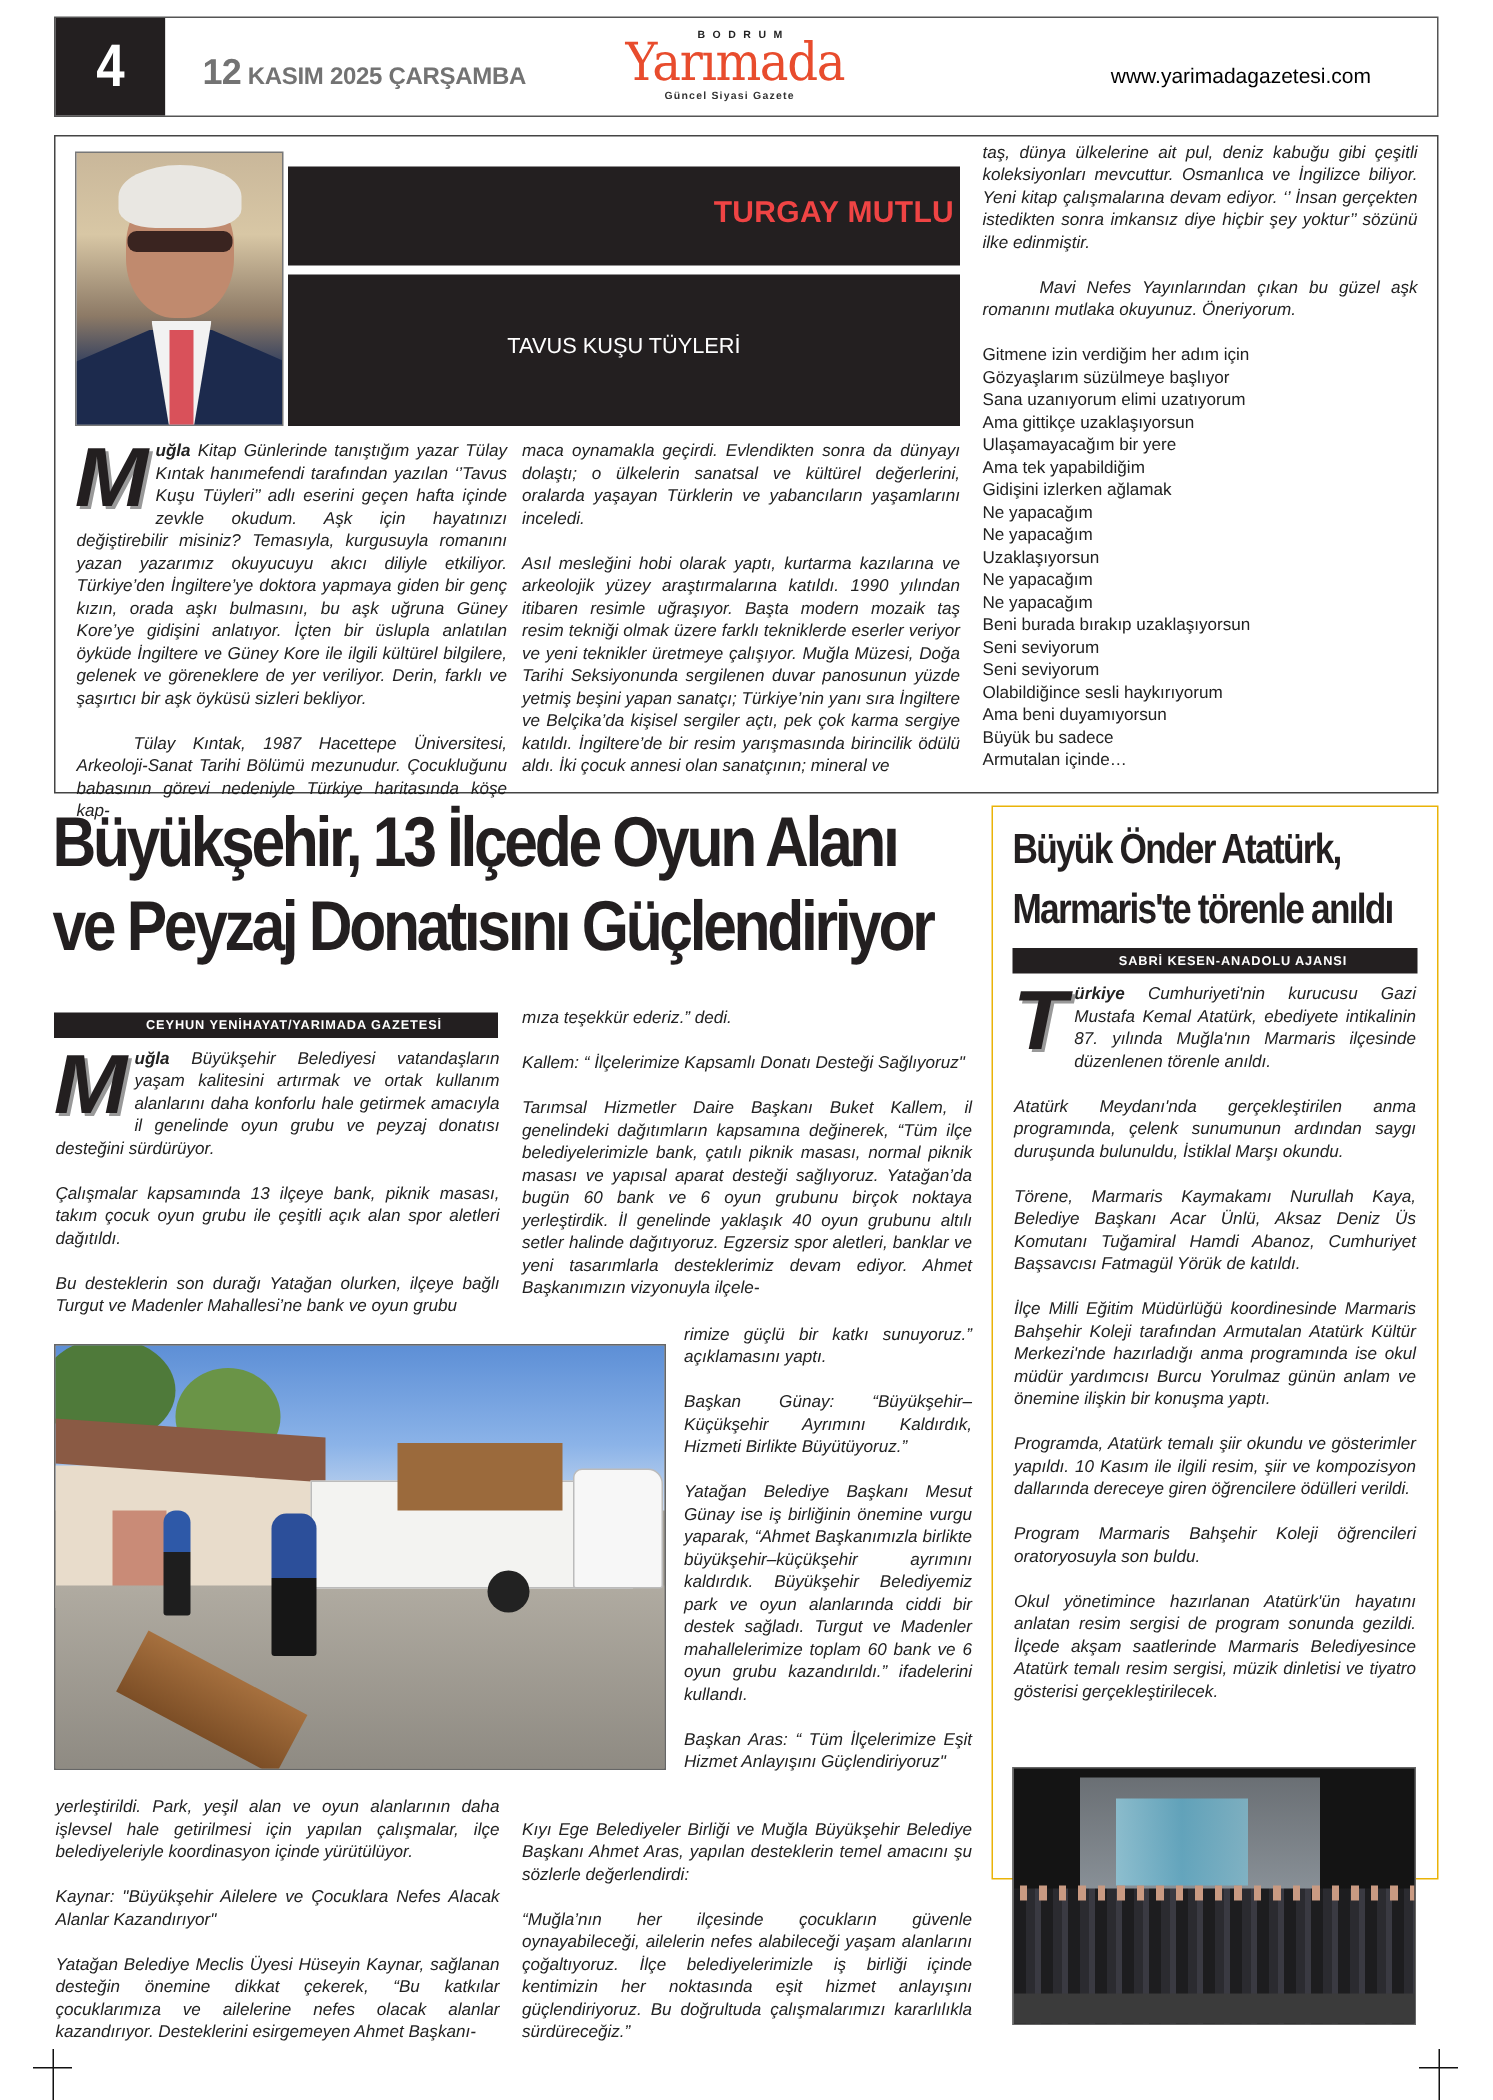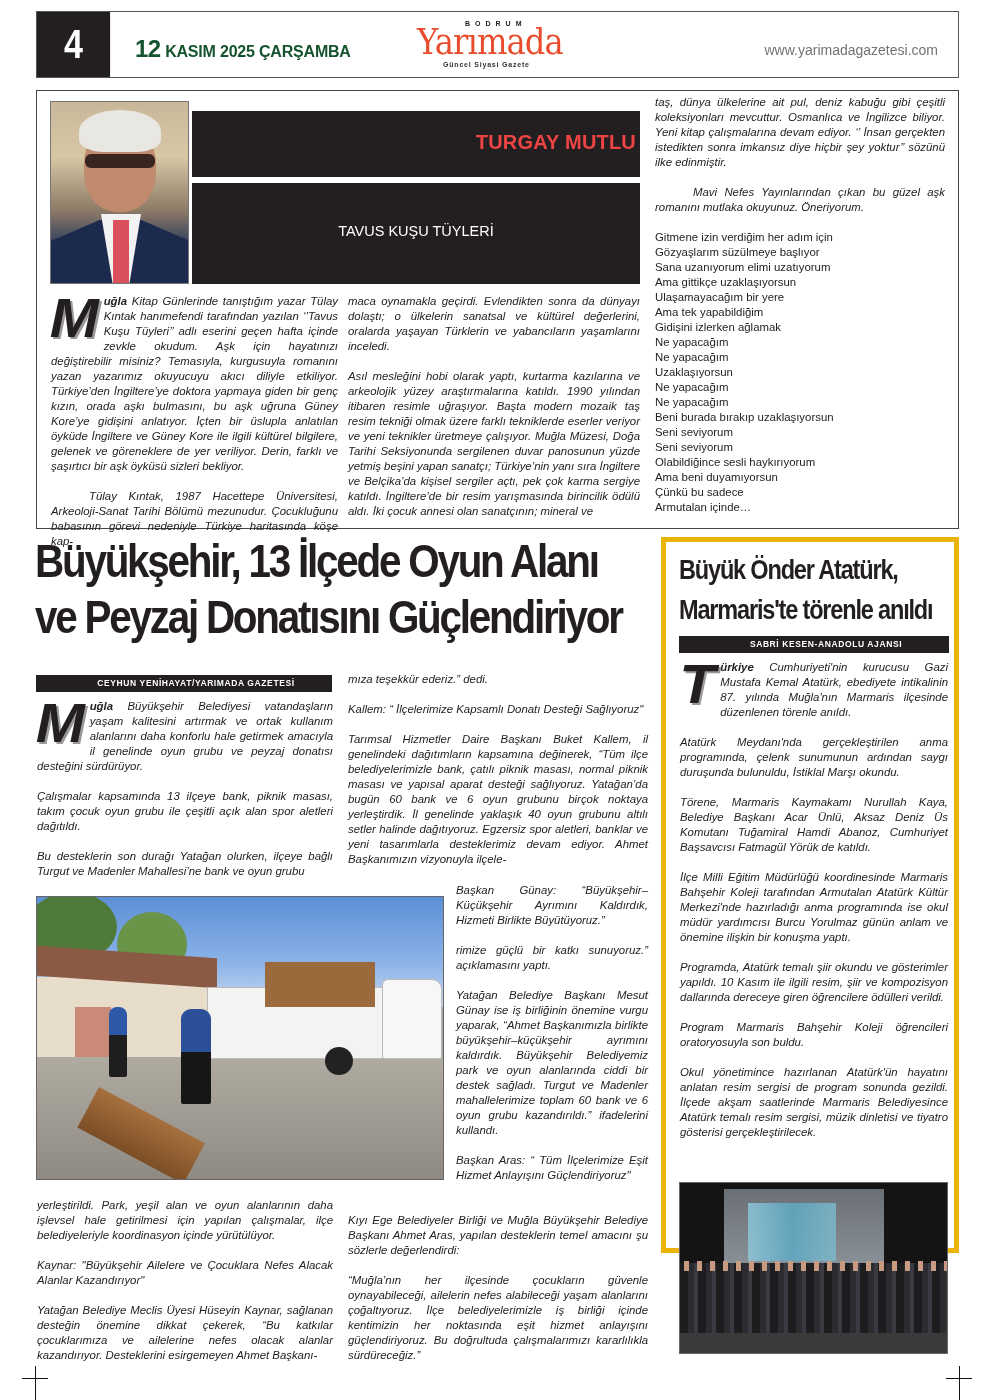--- a/index.html
+++ b/index.html
@@ -2,28 +2,28 @@
 <html><head>
 <meta charset="utf-8">
 <style>
   * { box-sizing: border-box; margin: 0; padding: 0; }
   html, body { width: 995px; height: 1400px; background: #ffffff; overflow: hidden; }
   body { position: relative; font-family: "Liberation Sans", sans-serif; color: #1a1a1a; }
 
   
   .masthead { position: absolute; left: 36px; top: 11px; width: 923px; height: 67px; border: 1px solid #555; background: #fff; }
   .page-num { position: absolute; left: 0; top: 0; width: 73px; height: 65px; background: #231f20; color: #fff; font-weight: bold; font-size: 40px; display: flex; align-items: center; justify-content: center; font-family: "Liberation Sans", sans-serif; transform: scaleX(0.85); transform-origin: left center; width: 86px; }
-  .date { position: absolute; left: 98px; top: 23px; font-weight: bold; color: #14532d; white-space: nowrap; }
+  .date { position: absolute; left: 98px; top: 23px; font-weight: bold; color: #737373; white-space: nowrap; }
   .date .day { font-size: 24px; letter-spacing: -0.5px; }
   .date .rest { font-size: 16px; letter-spacing: -0.2px; }
   .logo { position: absolute; left: 380px; top: 8px; width: 170px; height: 52px; }
   .logo .top { position: absolute; left: 48px; top: 0; font-size: 7px; font-weight: bold; letter-spacing: 5px; color: #222; }
   .logo .main { position: absolute; left: 0; top: 5px; font-family: "DejaVu Serif", serif; font-size: 35px; color: #e84c2d; letter-spacing: -1px; line-height: 1; transform: scaleX(0.92); transform-origin: left top; }
   .logo .sub { position: absolute; left: 26px; top: 41px; font-size: 7px; font-weight: bold; color: #333; letter-spacing: 0.8px; }
-  .site-url { position: absolute; right: 20px; top: 30px; font-size: 14px; color: #737373; }
+  .site-url { position: absolute; right: 44px; top: 30px; font-size: 14px; color: #000000; }
 
   
   .column-box { position: absolute; left: 36px; top: 90px; width: 923px; height: 439px; border: 1px solid #444; }
   .author-photo { position: absolute; left: 13px; top: 10px; width: 139px; height: 183px; background: linear-gradient(180deg,#c9b79a 0%,#d8c7a5 30%,#8d7a66 60%,#2a3a5e 80%,#1f2c4a 100%); border: 1px solid #777; overflow: hidden; }
   .author-photo .head { position: absolute; left: 33px; top: 22px; width: 72px; height: 88px; border-radius: 45%; background: #c08a6e; }
   .author-photo .hair { position: absolute; left: 28px; top: 8px; width: 82px; height: 42px; border-radius: 50% 50% 30% 30%; background: #e9e7e2; }
   .author-photo .glasses { position: absolute; left: 34px; top: 52px; width: 70px; height: 14px; background: #3a2420; border-radius: 6px; }
   .author-photo .suit { position: absolute; left: 0; top: 118px; width: 139px; height: 70px; background: #1c2a4d; clip-path: polygon(0 30%, 35% 0, 65% 0, 100% 30%, 100% 100%, 0 100%); }
   .author-photo .shirt { position: absolute; left: 50px; top: 112px; width: 40px; height: 72px; background: #f2f2f2; clip-path: polygon(0 0, 100% 0, 70% 100%, 30% 100%); }
   .author-photo .tie { position: absolute; left: 62px; top: 118px; width: 16px; height: 66px; background: #d9515a; }
@@ -66,21 +66,21 @@
   .photo-bench .ground { position: absolute; left: 0; top: 160px; width: 100%; height: 124px; background: linear-gradient(180deg,#b0aba1 0%,#8e8a82 100%); }
   .photo-bench .truck { position: absolute; left: 170px; top: 90px; width: 215px; height: 72px; background: #f3f3f1; border: 1px solid #bbb; }
   .photo-bench .cab { position: absolute; left: 345px; top: 82px; width: 60px; height: 80px; background: #f7f7f7; border-radius: 6px 10px 2px 2px; border: 1px solid #bbb; }
   .photo-bench .wheel { position: absolute; left: 288px; top: 150px; width: 28px; height: 28px; border-radius: 50%; background: #222; }
   .photo-bench .cargo { position: absolute; left: 228px; top: 65px; width: 110px; height: 45px; background: #9b6a3c; }
   .photo-bench .bench { position: absolute; left: 62px; top: 190px; width: 120px; height: 46px; background: linear-gradient(180deg,#a6703e,#7c4e26); transform: rotate(28deg); transform-origin: left top; }
   .photo-bench .man1 { position: absolute; left: 72px; top: 110px; width: 18px; height: 70px; background: linear-gradient(180deg,#2e59a8 0%,#2e59a8 40%,#1e1e1e 40%); border-radius: 8px 8px 2px 2px; }
   .photo-bench .man2 { position: absolute; left: 144px; top: 112px; width: 30px; height: 95px; background: linear-gradient(180deg,#2c4f9a 0%,#2c4f9a 45%,#161616 45%); border-radius: 10px 10px 2px 2px; }
 
   
-  .side-box { position: absolute; left: 661px; top: 537px; width: 298px; height: 716px; border: 5px solid #eab308; }
+  .side-box { position: absolute; left: 661px; top: 537px; width: 298px; height: 716px; border: 1px solid #eab308; }
   .side-headline { position: absolute; left: 13px; top: 8px; width: 330px; font-weight: bold; font-size: 28px; line-height: 40px; letter-spacing: -1.4px; color: #231f20; transform: scaleX(0.84); transform-origin: left top; }
   .byline-side { position: absolute; left: 13px; top: 94px; width: 270px; }
   .side-text { position: absolute; left: 14px; top: 118px; width: 268px; }
   .photo-ceremony { position: absolute; left: 13px; top: 640px; width: 269px; height: 172px; border: 1px solid #666; background: #141414; overflow: hidden; }
   .photo-ceremony .screen { position: absolute; left: 44px; top: 6px; width: 160px; height: 84px; background: linear-gradient(180deg,#6a6f74,#8c949b); }
   .photo-ceremony .portrait { position: absolute; left: 68px; top: 20px; width: 88px; height: 58px; background: linear-gradient(90deg,#8fc7d9 0%,#5ea9c4 50%,#7fb8cb 100%); opacity: 0.85; }
   .photo-ceremony .crowd { position: absolute; left: 0; top: 80px; width: 100%; height: 92px; background: repeating-linear-gradient(90deg,#1d1d1f 0 8px,#2b2b30 8px 14px,#3a3a42 14px 18px); }
   .photo-ceremony .faces { position: absolute; left: 0; top: 78px; width: 100%; height: 10px; background: repeating-linear-gradient(90deg,transparent 0 4px,#c99a82 4px 9px,transparent 9px 13px); }
   .photo-ceremony .floor { position: absolute; left: 0; top: 150px; width: 100%; height: 22px; background: #3b3b3b; }
 
@@ -146,21 +146,21 @@
       <div>Ne yapacağım</div>
       <div>Ne yapacağım</div>
       <div>Uzaklaşıyorsun</div>
       <div>Ne yapacağım</div>
       <div>Ne yapacağım</div>
       <div>Beni burada bırakıp uzaklaşıyorsun</div>
       <div>Seni seviyorum</div>
       <div>Seni seviyorum</div>
       <div>Olabildiğince sesli haykırıyorum</div>
       <div>Ama beni duyamıyorsun</div>
-      <div>Çünkü bu sadece</div>
+      <div>Büyük bu sadece</div>
       <div>Armutalan içinde…</div>
     </div>
   </div>
 </section>
 
 <h1 class="headline">
   <div>Büyükşehir, 13 İlçede Oyun Alanı</div>
   <div>ve Peyzaj Donatısını Güçlendiriyor</div>
 </h1>
 
@@ -197,22 +197,22 @@
   <p class="last">Yatağan Belediye Meclis Üyesi Hüseyin Kaynar, sağlanan desteğin önemine dikkat çekerek, “Bu katkılar çocuklarımıza ve ailelerine nefes olacak alanlar kazandırıyor. Desteklerini esirgemeyen Ahmet Başkanı-</p>
 </div>
 
 <div class="main-col-b text">
   <p>mıza teşekkür ederiz.” dedi.</p>
   <p>Kallem: “ İlçelerimize Kapsamlı Donatı Desteği Sağlıyoruz"</p>
   <p class="last">Tarımsal Hizmetler Daire Başkanı Buket Kallem, il genelindeki dağıtımların kapsamına değinerek, “Tüm ilçe belediyelerimizle bank, çatılı piknik masası, normal piknik masası ve yapısal aparat desteği sağlıyoruz. Yatağan’da bugün 60 bank ve 6 oyun grubunu birçok noktaya yerleştirdik. İl genelinde yaklaşık 40 oyun grubunu altılı setler halinde dağıtıyoruz. Egzersiz spor aletleri, banklar ve yeni tasarımlarla desteklerimiz devam ediyor. Ahmet Başkanımızın vizyonuyla ilçele-</p>
 </div>
 
 <div class="main-col-b2 text">
+  <p>rimize güçlü bir katkı sunuyoruz.” açıklamasını yaptı.</p>
   <p>Başkan Günay: “Büyükşehir–Küçükşehir Ayrımını Kaldırdık, Hizmeti Birlikte Büyütüyoruz.”</p>
-  <p>rimize güçlü bir katkı sunuyoruz.” açıklamasını yaptı.</p>
   <p>Yatağan Belediye Başkanı Mesut Günay ise iş birliğinin önemine vurgu yaparak, “Ahmet Başkanımızla birlikte büyükşehir–küçükşehir ayrımını kaldırdık. Büyükşehir Belediyemiz park ve oyun alanlarında ciddi bir destek sağladı. Turgut ve Madenler mahallelerimize toplam 60 bank ve 6 oyun grubu kazandırıldı.” ifadelerini kullandı.</p>
   <p class="last">Başkan Aras: “ Tüm İlçelerimize Eşit Hizmet Anlayışını Güçlendiriyoruz"</p>
 </div>
 
 <div class="main-col-b3 text">
   <p>Kıyı Ege Belediyeler Birliği ve Muğla Büyükşehir Belediye Başkanı Ahmet Aras, yapılan desteklerin temel amacını şu sözlerle değerlendirdi:</p>
   <p class="last">“Muğla’nın her ilçesinde çocukların güvenle oynayabileceği, ailelerin nefes alabileceği yaşam alanlarını çoğaltıyoruz. İlçe belediyelerimizle iş birliği içinde kentimizin her noktasında eşit hizmet anlayışını güçlendiriyoruz. Bu doğrultuda çalışmalarımızı kararlılıkla sürdüreceğiz.”</p>
 </div>
 
 <section class="side-box">

